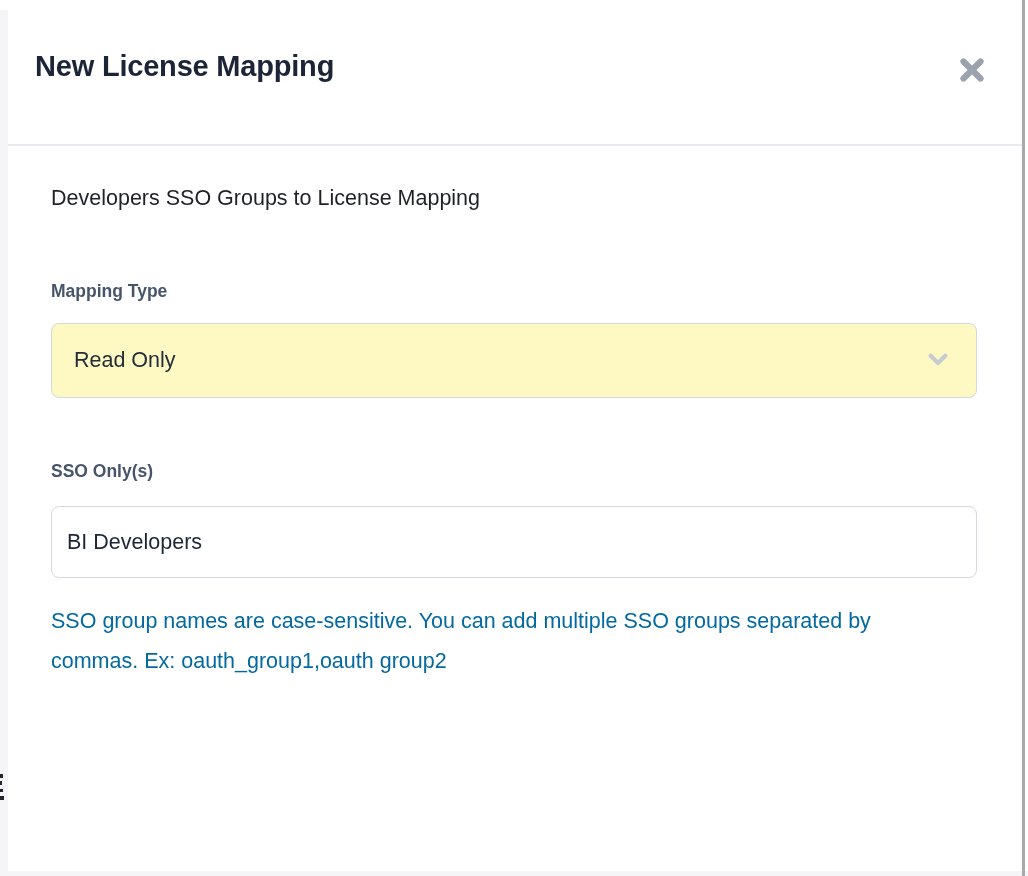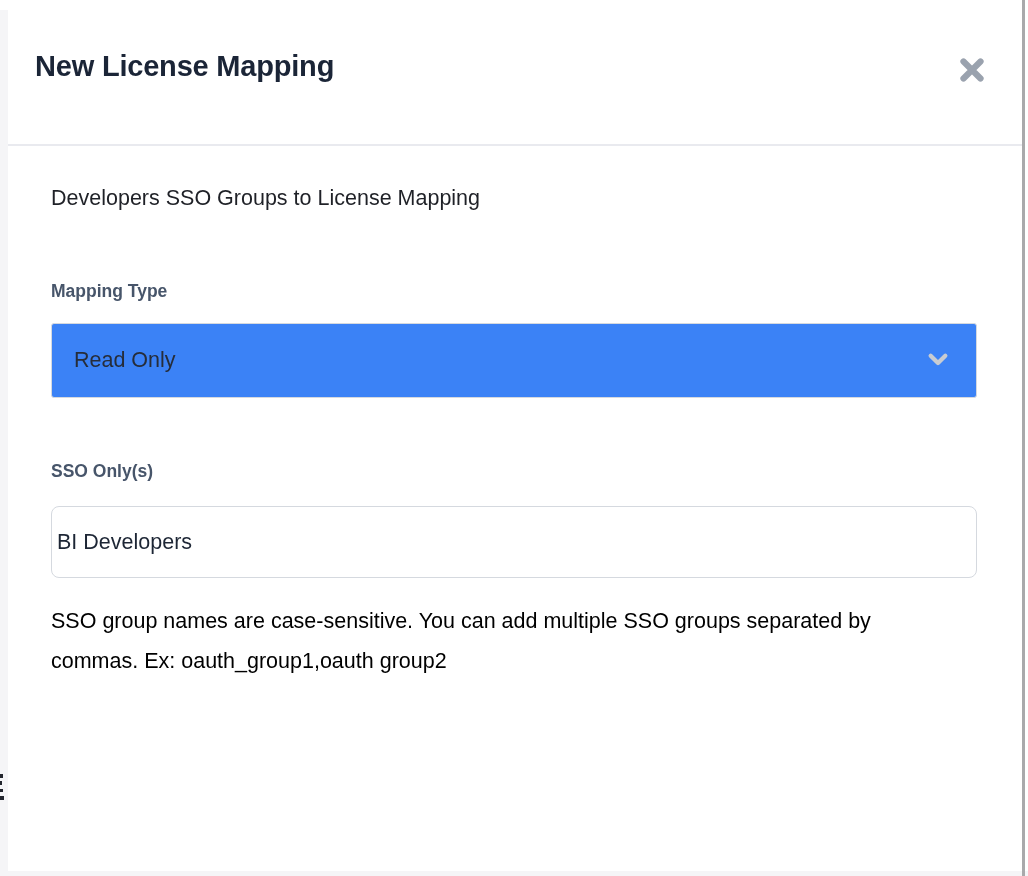--- a/index.html
+++ b/index.html
@@ -111,22 +111,22 @@
   .label-license { top: 281px; }
   .label-sso { top: 461px; }
 
   .select-box {
     position: absolute;
     left: 43px;
     top: 323px;
     width: 926px;
     height: 75px;
     border: 1px solid #d5d9df;
-    border-radius: 3px;
-    background: #3b82f6;
+    border-radius: 8px;
+    background: #fef9c3;
     display: flex;
     align-items: center;
     padding: 0 22px;
     cursor: pointer;
   }
   .select-value {
     font-size: 21.5px;
     color: #262d3a;
     flex: 1;
   }
@@ -134,35 +134,35 @@
 
   .text-input {
     position: absolute;
     left: 43px;
     top: 506px;
     width: 926px;
     height: 72px;
     border: 1px solid #d5d9df;
     border-radius: 8px;
     background: #ffffff;
-    padding: 0 5px;
+    padding: 0 15px;
     font-family: "Liberation Sans", sans-serif;
     font-size: 21.5px;
     color: #1d2635;
     outline: none;
   }
 
   .help-text {
     position: absolute;
     left: 43px;
     top: 601px;
     width: 850px;
     font-size: 21.5px;
     line-height: 40px;
-    color: #000000;
+    color: #0369a1;
   }
 </style>
 </head>
 <body>
 
 <div class="screen">
 
   <div class="bg-left-strip">
     <div class="bg-fragment frag-1"></div>
     <div class="bg-fragment frag-2"></div>

